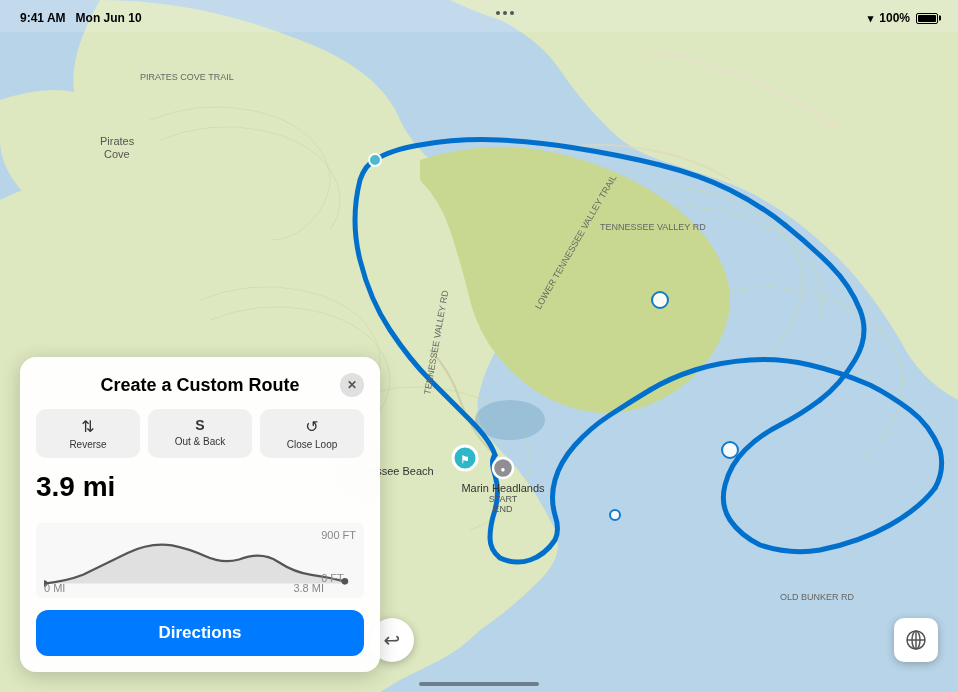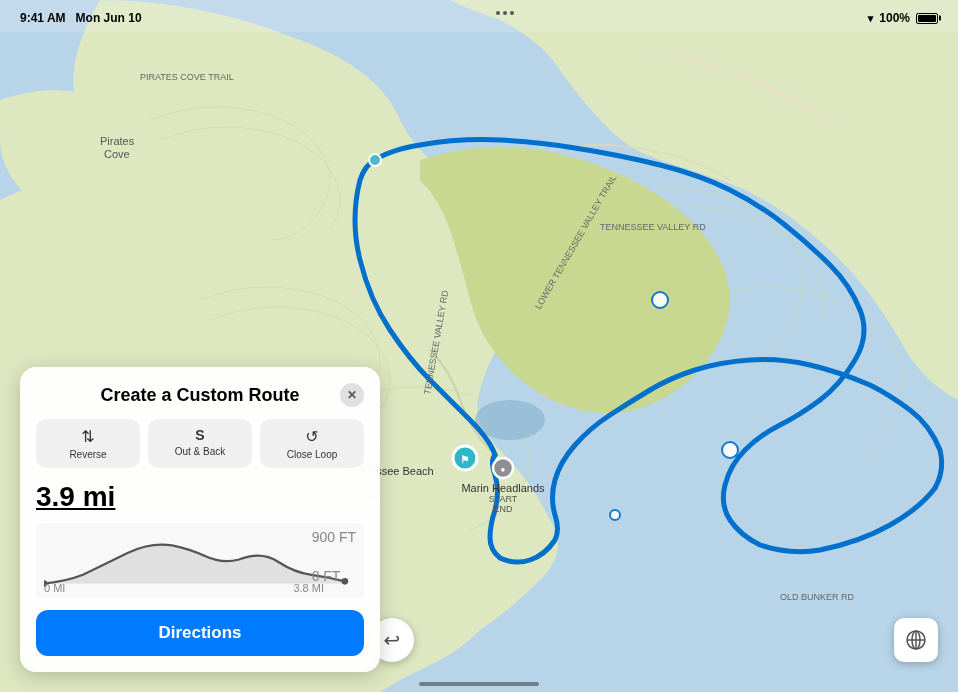--- a/index.html
+++ b/index.html
@@ -201,22 +201,21 @@
     .route-option-btn .btn-icon {
       font-size: 16px;
     }
     .route-option-btn .btn-label {
       font-size: 10px;
       font-weight: 500;
     }
 
     
     #route-stats {
-      margin-bottom: 10px;
-      text-decoration: underline;
+      margin-bottom: 20px;
     }
     #route-distance {
       font-size: 28px;
       font-weight: 700;
       color: #000;
       line-height: 1.1;
     }
     #route-details {
       font-size: 13px;
       color: #444;
@@ -229,21 +228,21 @@
       height: 75px;
       margin-bottom: 12px;
       background: #f8f8f8;
       border-radius: 6px;
       padding: 6px 8px;
     }
     #elevation-labels-right {
       position: absolute;
       right: 8px;
       top: 6px;
-      font-size: 14px;
+      font-size: 11px;
       color: #888;
       display: flex;
       flex-direction: column;
       justify-content: space-between;
       height: calc(100% - 20px);
     }
     #elevation-labels-bottom {
       position: absolute;
       bottom: 4px;
       left: 8px;

